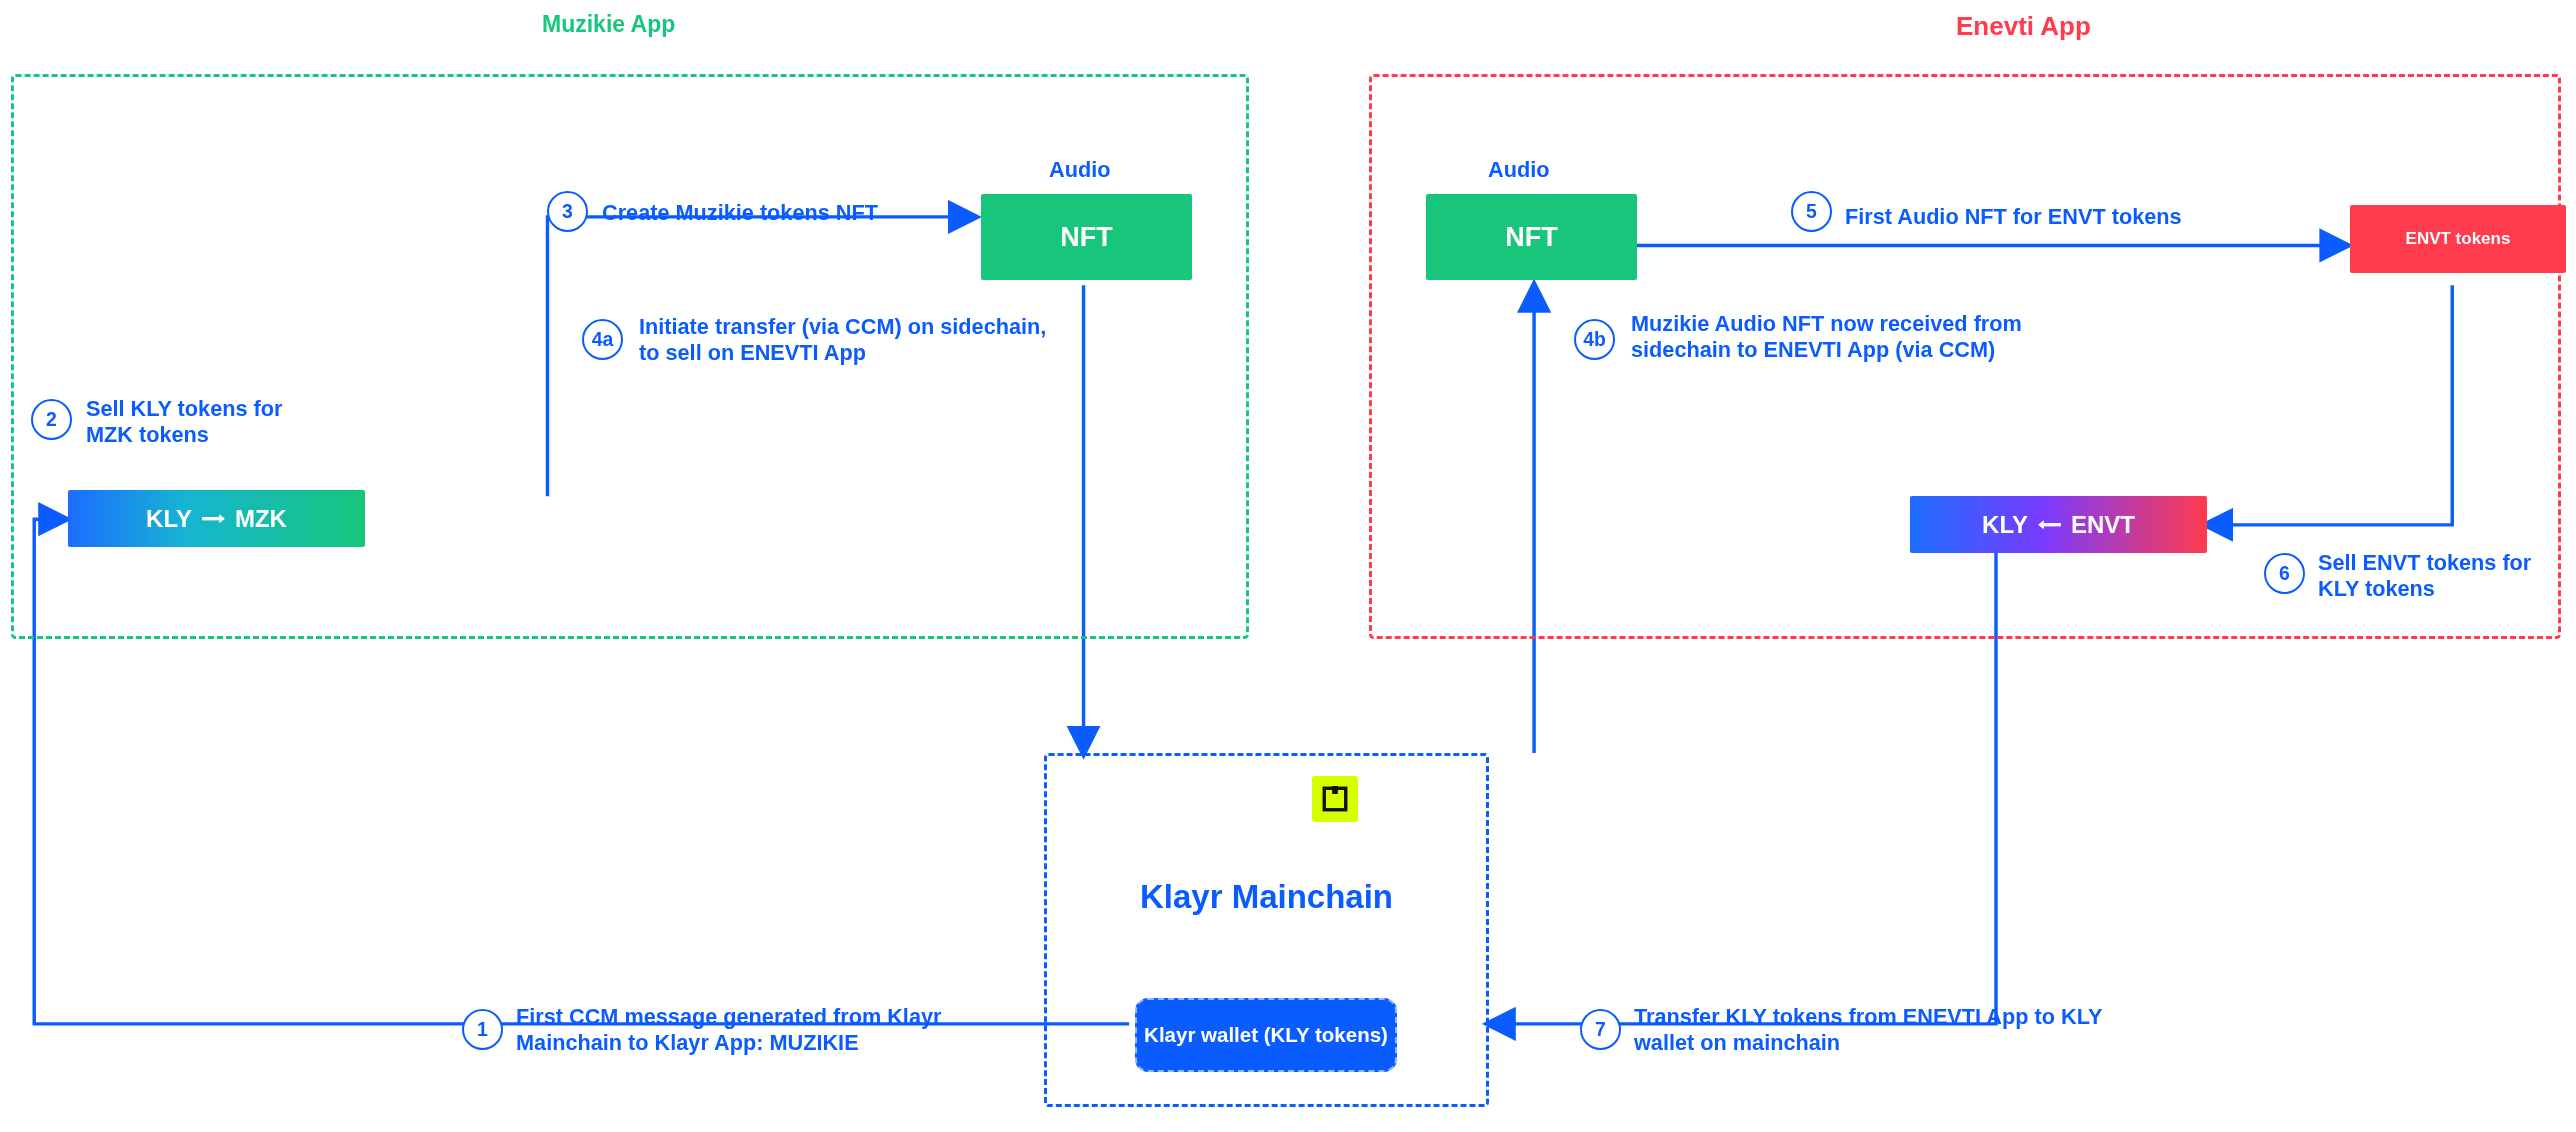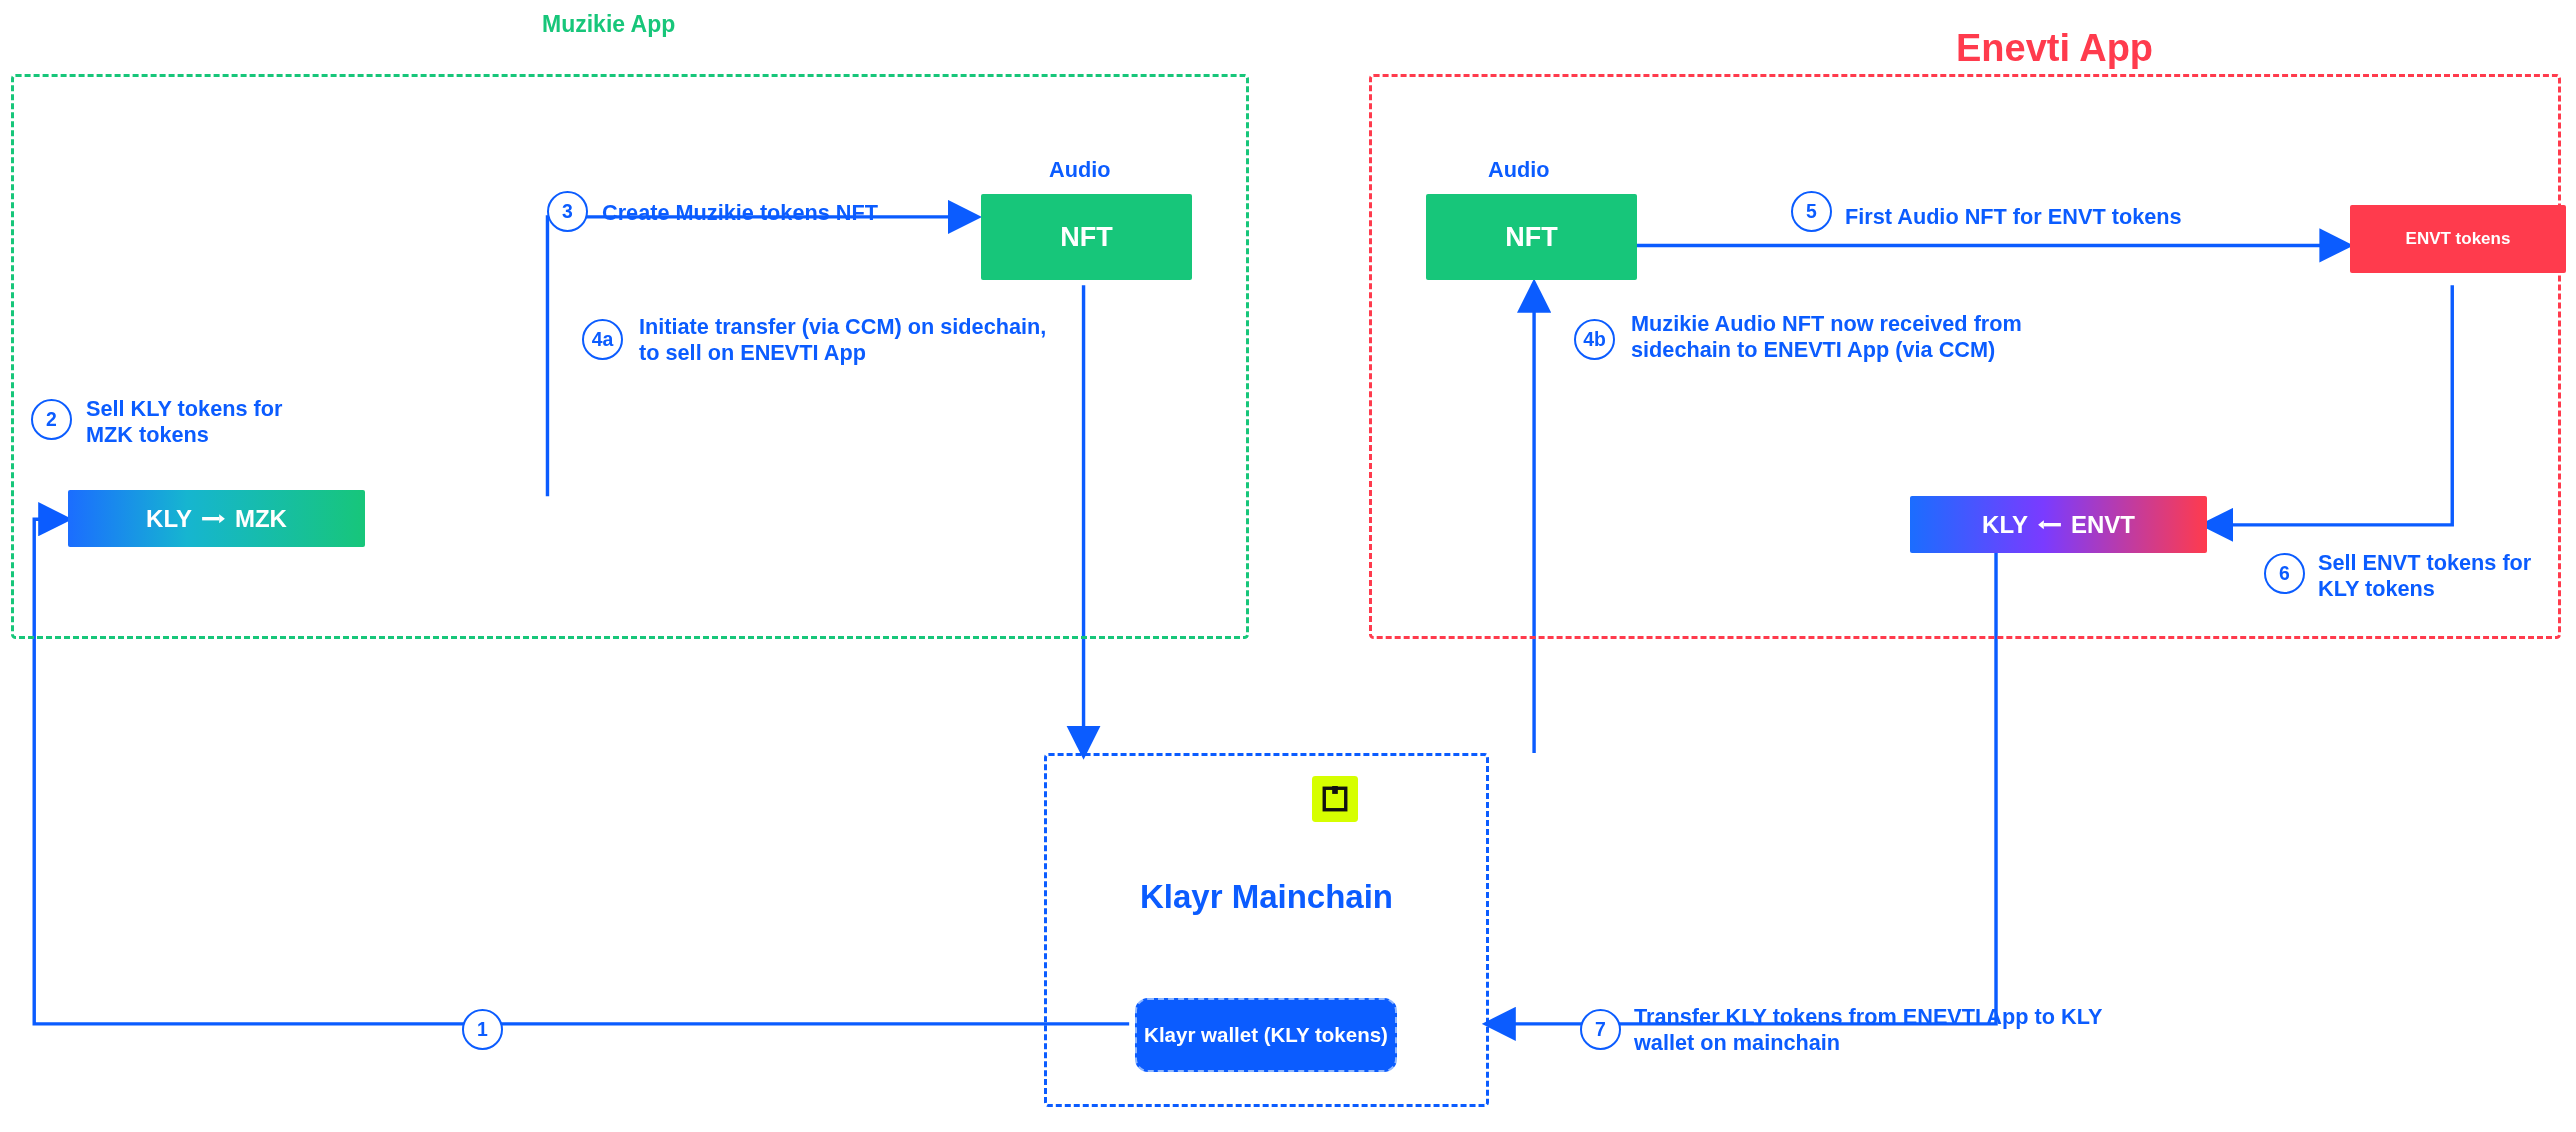--- a/index.html
+++ b/index.html
@@ -82,21 +82,21 @@
 
   <div class="step-circle" style="left:547px;top:191px;">3</div>
   <div class="step-label" style="left:602px;top:200px;font-size:21.7px;">Create Muzikie tokens NFT</div>
 
   <div class="small-label" style="left:1049px;top:157px;font-size:21.7px;">Audio</div>
   <div class="badge nft" style="left:981px;top:194px;width:211px;height:86px;font-size:27px;">NFT</div>
 
   <div class="step-circle" style="left:582px;top:319px;">4a</div>
   <div class="step-label" style="left:639px;top:314px;font-size:21.7px;max-width:416px;">Initiate transfer (via CCM) on sidechain,  to sell on ENEVTI App</div>
 
-  <div class="title" style="left:1956px;top:11.4px;font-size:38px;color:var(--title-red);margin-top:16px;">Enevti App</div>
+  <div class="title" style="left:1956px;top:11.4px;font-size:26px;color:var(--title-red);">Enevti App</div>
 
   <div class="box" style="left:1369px;top:74px;width:1192px;height:565px;border-color:var(--red);"></div>
 
   <div class="small-label" style="left:1488px;top:157px;font-size:21.7px;">Audio</div>
   <div class="badge nft" style="left:1426px;top:194px;width:211px;height:86px;font-size:27px;">NFT</div>
 
   <div class="step-circle" style="left:1574px;top:319px;">4b</div>
   <div class="step-label" style="left:1631px;top:311px;font-size:21.7px;max-width:445px;">Muzikie Audio NFT now  received from sidechain to ENEVTI App (via CCM)</div>
 
   <div class="step-circle" style="left:1791px;top:191px;">5</div>
@@ -125,18 +125,19 @@
         <rect x="4" y="4" width="38" height="38" fill="none" stroke="#111" stroke-width="6"></rect>
         <rect x="18" y="0" width="10" height="14" fill="#111"></rect>
       </svg>
   </div>
 
   <div class="title mainchain-title" style="left:1118px;top:878px;font-size:33px;width:297px;text-align:center;">Klayr Mainchain</div>
 
   <div class="badge wallet" style="left:1135px;top:998px;width:262px;height:74px;font-size:20.5px;text-align:center;padding:0 5.7px;">Klayr wallet (KLY tokens)</div>
 
   <div class="step-circle" style="left:462px;top:1009px;">1</div>
+  <div class="step-label" style="left:516px;top:1004px;font-size:21.7px;max-width:468px;">First CCM message generated  from Klayr Mainchain to Klayr App: MUZIKIE</div>
 
   <div class="step-circle" style="left:1580px;top:1009px;">7</div>
   <div class="step-label" style="left:1634px;top:1004px;font-size:21.7px;max-width:468px;">Transfer KLY tokens from ENEVTI App to KLY wallet on mainchain</div>
 
 </div>
 
 
 </body></html>

